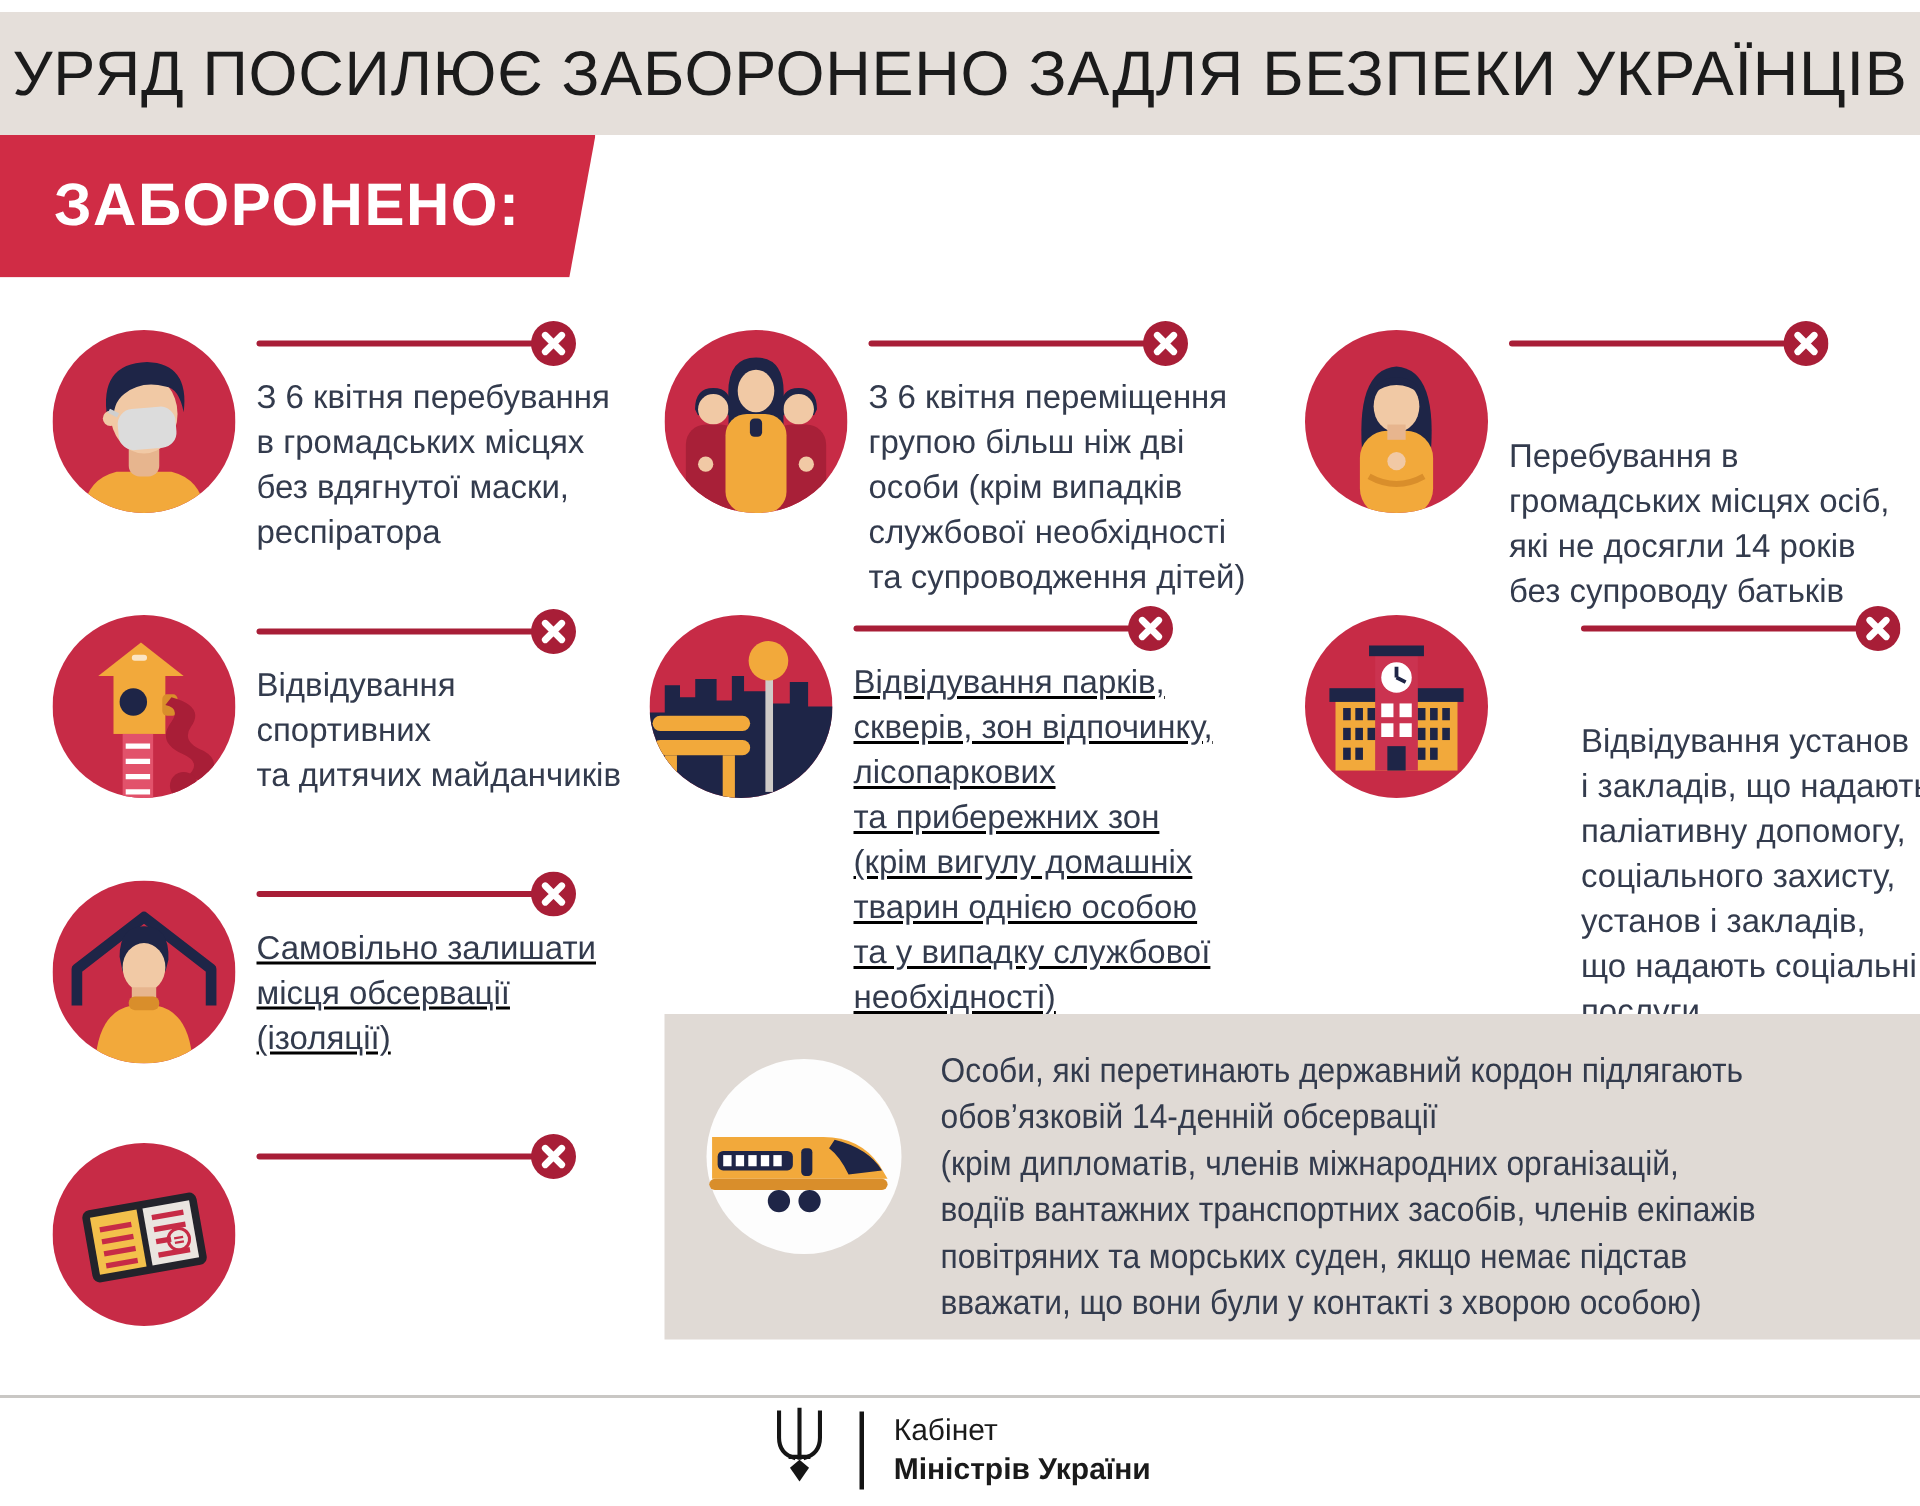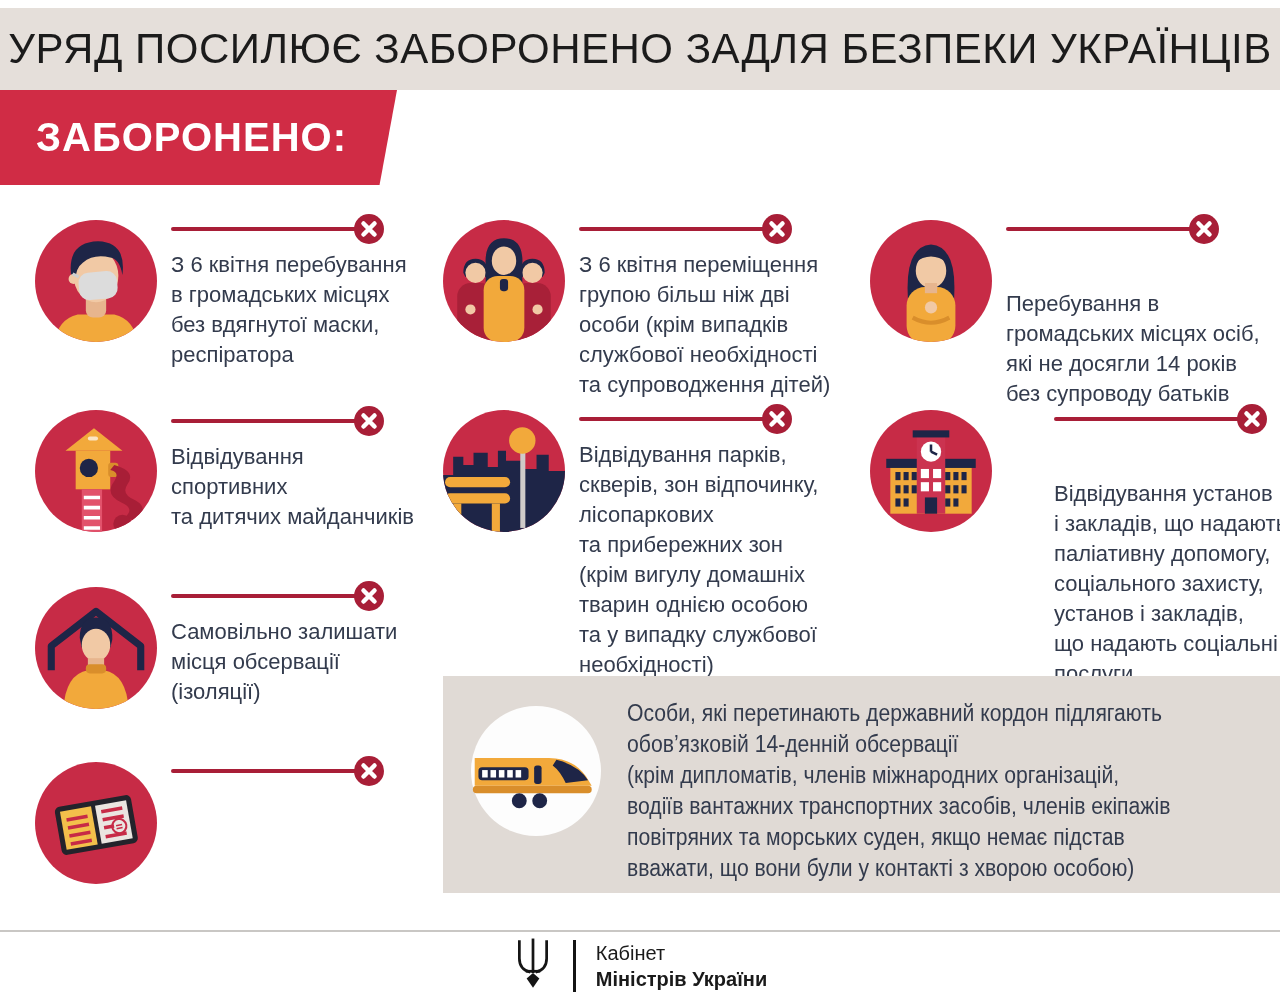--- a/index.html
+++ b/index.html
@@ -31,23 +31,23 @@
   .rule::before{content:'';position:absolute;left:0;right:16px;top:13px;height:4px;
     background:var(--accent-red);border-radius:2px;}
   .rule .badge{position:absolute;right:0;top:0;width:30px;height:30px;display:block;}
   .txt{margin-top:6px;font-size:22px;line-height:30px;color:var(--text-navy);
     white-space:pre-line;width:290px;}
 
   .it-mask{left:35px;top:214px;}
   .it-group{left:443px;top:214px;}
   .it-children{left:870px;top:214px;}
   .it-playground{left:35px;top:404px;align-items:flex-end;}
-  .it-parks{left:443px;top:404px;}
+  .it-parks{left:433px;top:404px;text-decoration:underline;}
   .it-institutions{left:870px;top:404px;gap:48px;}
-  .it-observation{left:35px;top:581px;}
+  .it-observation{left:35px;top:581px;text-decoration:underline;}
   .it-documents{left:35px;top:756px;}
   .it-children .txt,.it-institutions .txt{width:272px;margin-top:45px;}
 
   
   .notice{position:absolute;left:443px;top:676px;width:837px;height:217px;background:var(--notice-bg);}
   .notice .bubble{position:absolute;left:28px;top:30px;width:130px;height:130px;border-radius:50%;
     background:#fdfdfd;display:flex;align-items:center;justify-content:center;overflow:visible;}
   .notice .n-text{position:absolute;left:184px;top:22px;font-size:23px;line-height:31px;
     color:var(--text-navy);white-space:pre-line;transform:scaleX(.92);transform-origin:left top;width:690px;}
 

